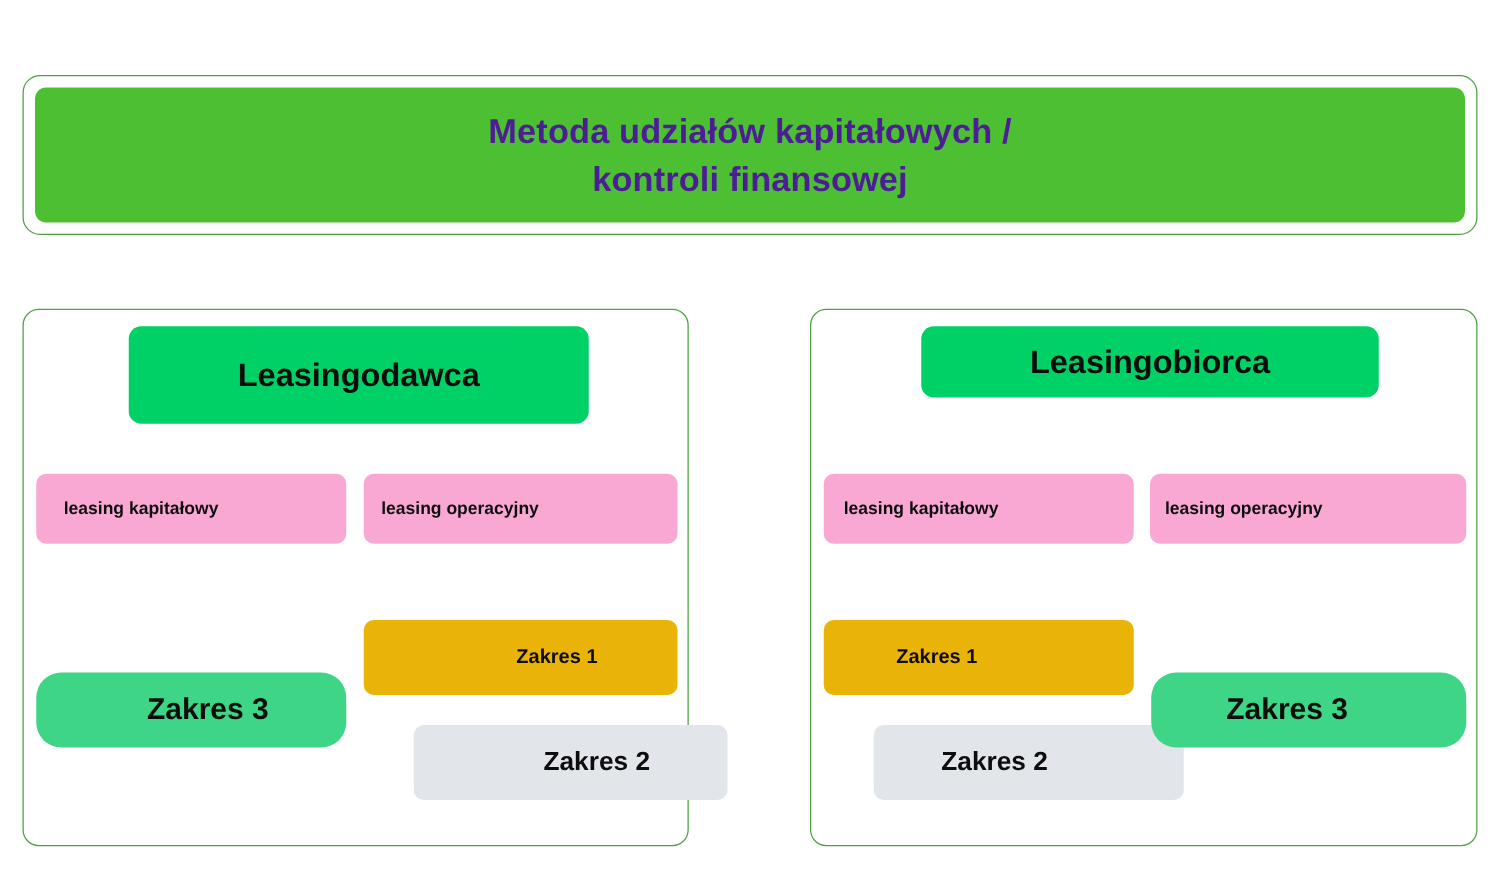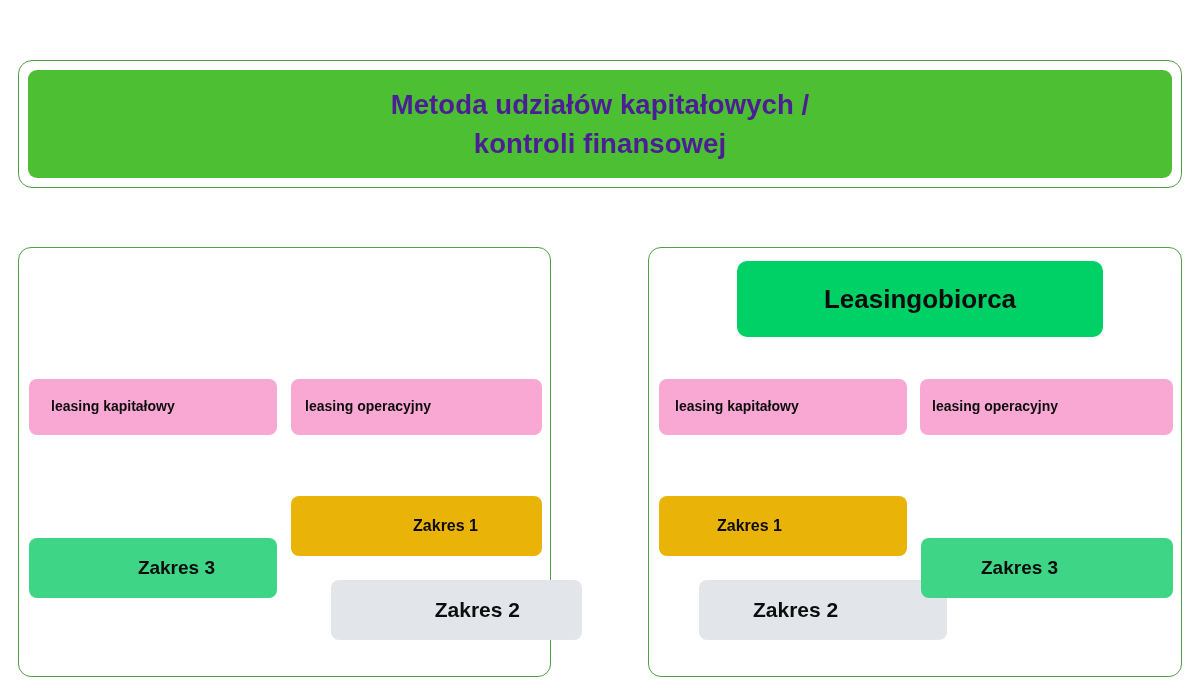--- a/index.html
+++ b/index.html
@@ -80,51 +80,52 @@
   }
   .chip.center { justify-content: center; }
   .chip.right  { justify-content: flex-end; }
   .chip.left   { justify-content: flex-start; }
 
   
   .chip-role    { background: #00d167; font-size: 26px; border-radius: 10px; }
   .chip-lease   { background: #f9a8d4; font-size: 14px; }
   .chip-gray    { background: #eab308; font-size: 16px; }
   .chip-light   { background: #e2e5ea; font-size: 21px; margin-left: 40px; }
-  .chip-green   { background: #3ed586; font-size: 19px; }
+  .chip-green   { background: #3ed586; font-size: 24px; border-radius: 20px; }
 
   
   #l-role      { left: 84px;  top: 13px;  width: 368px; height: 78px; }
   #l-cap       { left: 10px;  top: 131px; width: 248px; height: 56px; padding-left: 22px; }
   #l-oper      { left: 272px; top: 131px; width: 251px; height: 56px; padding-left: 14px; }
   #l-zakres1   { left: 272px; top: 248px; width: 251px; height: 60px; padding-right: 64px; }
   #l-zakres2   { left: 272px; top: 332px; width: 251px; height: 60px; padding-right: 62px; }
   #l-zakres3   { left: 10px;  top: 290px; width: 248px; height: 60px; padding-right: 62px; }
 
   
-  #r-role      { left: 88px;  top: 13px;  width: 366px; height: 76px; }
+  #r-role      { left: 88px;  top: 13px;  width: 366px; height: 57px; }
   #r-cap       { left: 10px;  top: 131px; width: 248px; height: 56px; padding-left: 16px; }
   #r-oper      { left: 271px; top: 131px; width: 253px; height: 56px; padding-left: 12px; }
   #r-zakres1   { left: 10px;  top: 248px; width: 248px; height: 60px; padding-left: 58px; }
   #r-zakres2   { left: 10px;  top: 332px; width: 248px; height: 60px; padding-left: 54px; }
   #r-zakres3   { left: 272px; top: 290px; width: 252px; height: 60px; padding-left: 60px; }
 </style>
 </head>
 <body>
 
 <div id="canvas">
 
   <div class="header-frame"></div>
   <div class="header-fill">
     <div class="header-title">Metoda udziałów kapitałowych /
 kontroli finansowej</div>
   </div>
 
   <div class="panel" id="panel-left">
 
+    <div class="chip chip-role center" id="l-role">Leasingodawca</div>
 
     <div class="chip chip-lease left" id="l-cap">leasing kapitałowy</div>
 
     <div class="chip chip-lease left" id="l-oper">leasing operacyjny</div>
 
     <div class="chip chip-gray right" id="l-zakres1">Zakres 1</div>
 
     <div class="chip chip-light right" id="l-zakres2">Zakres 2</div>
 
     <div class="chip chip-green right" id="l-zakres3">Zakres 3</div>

